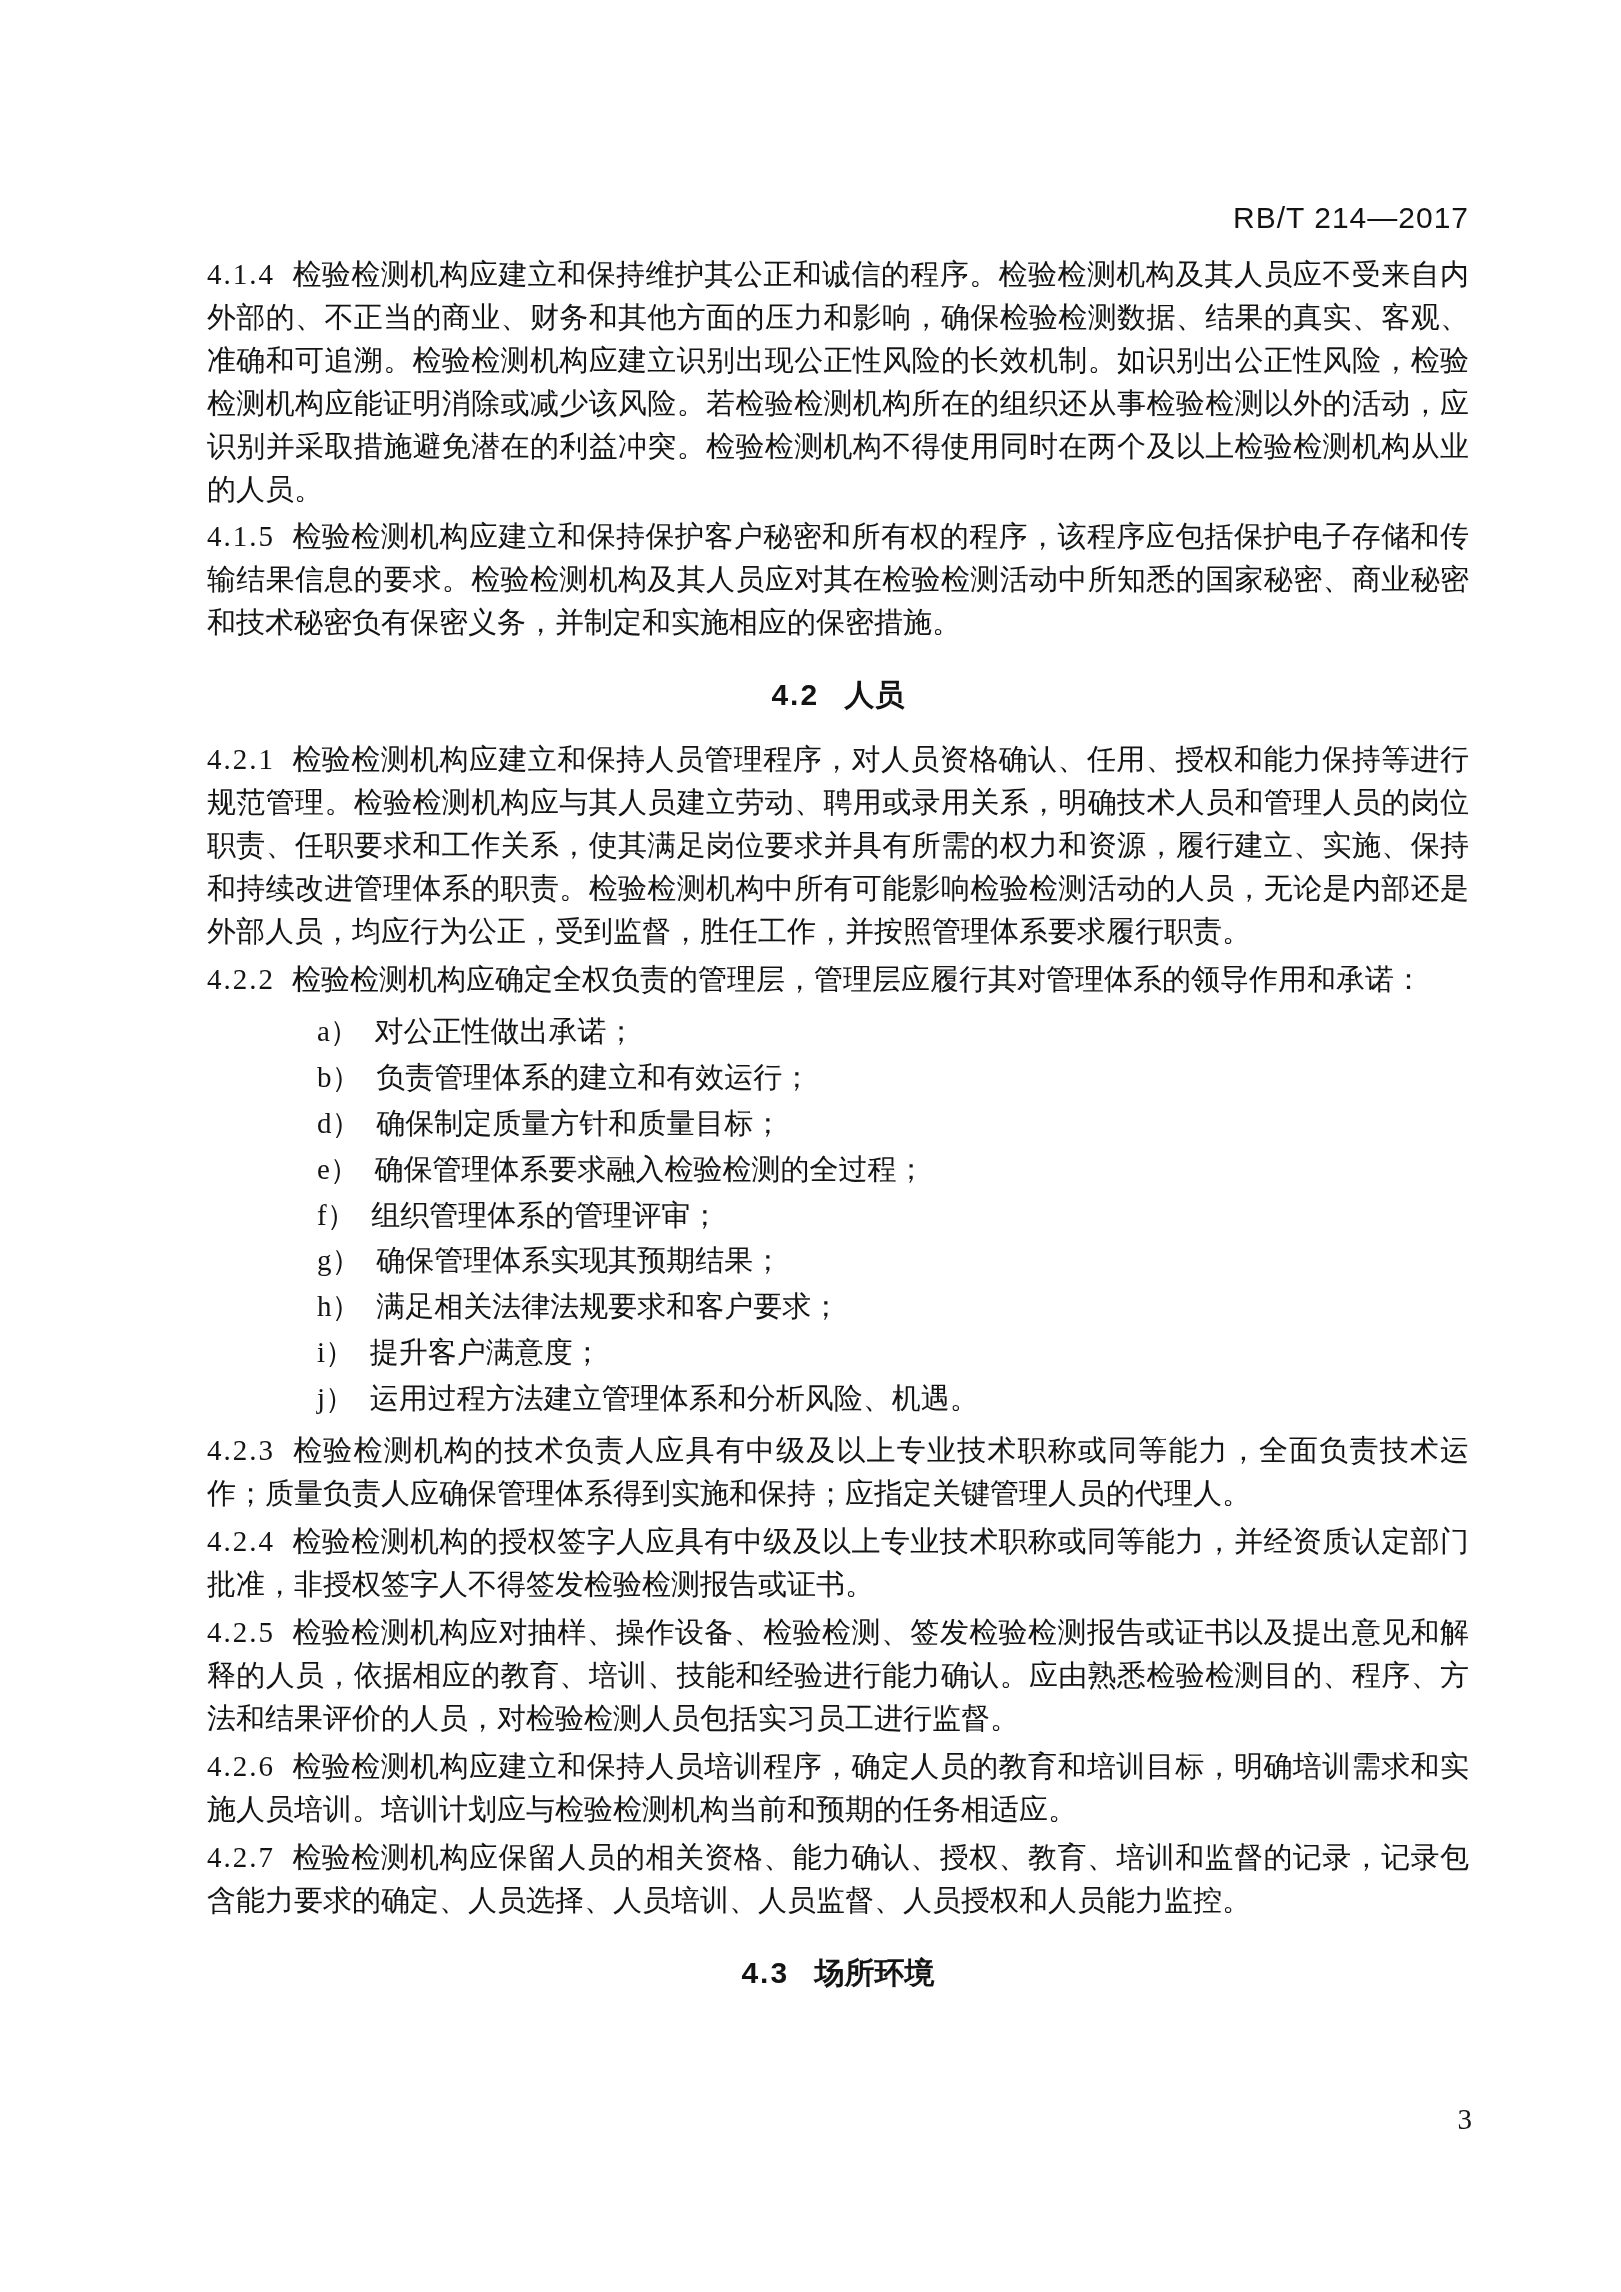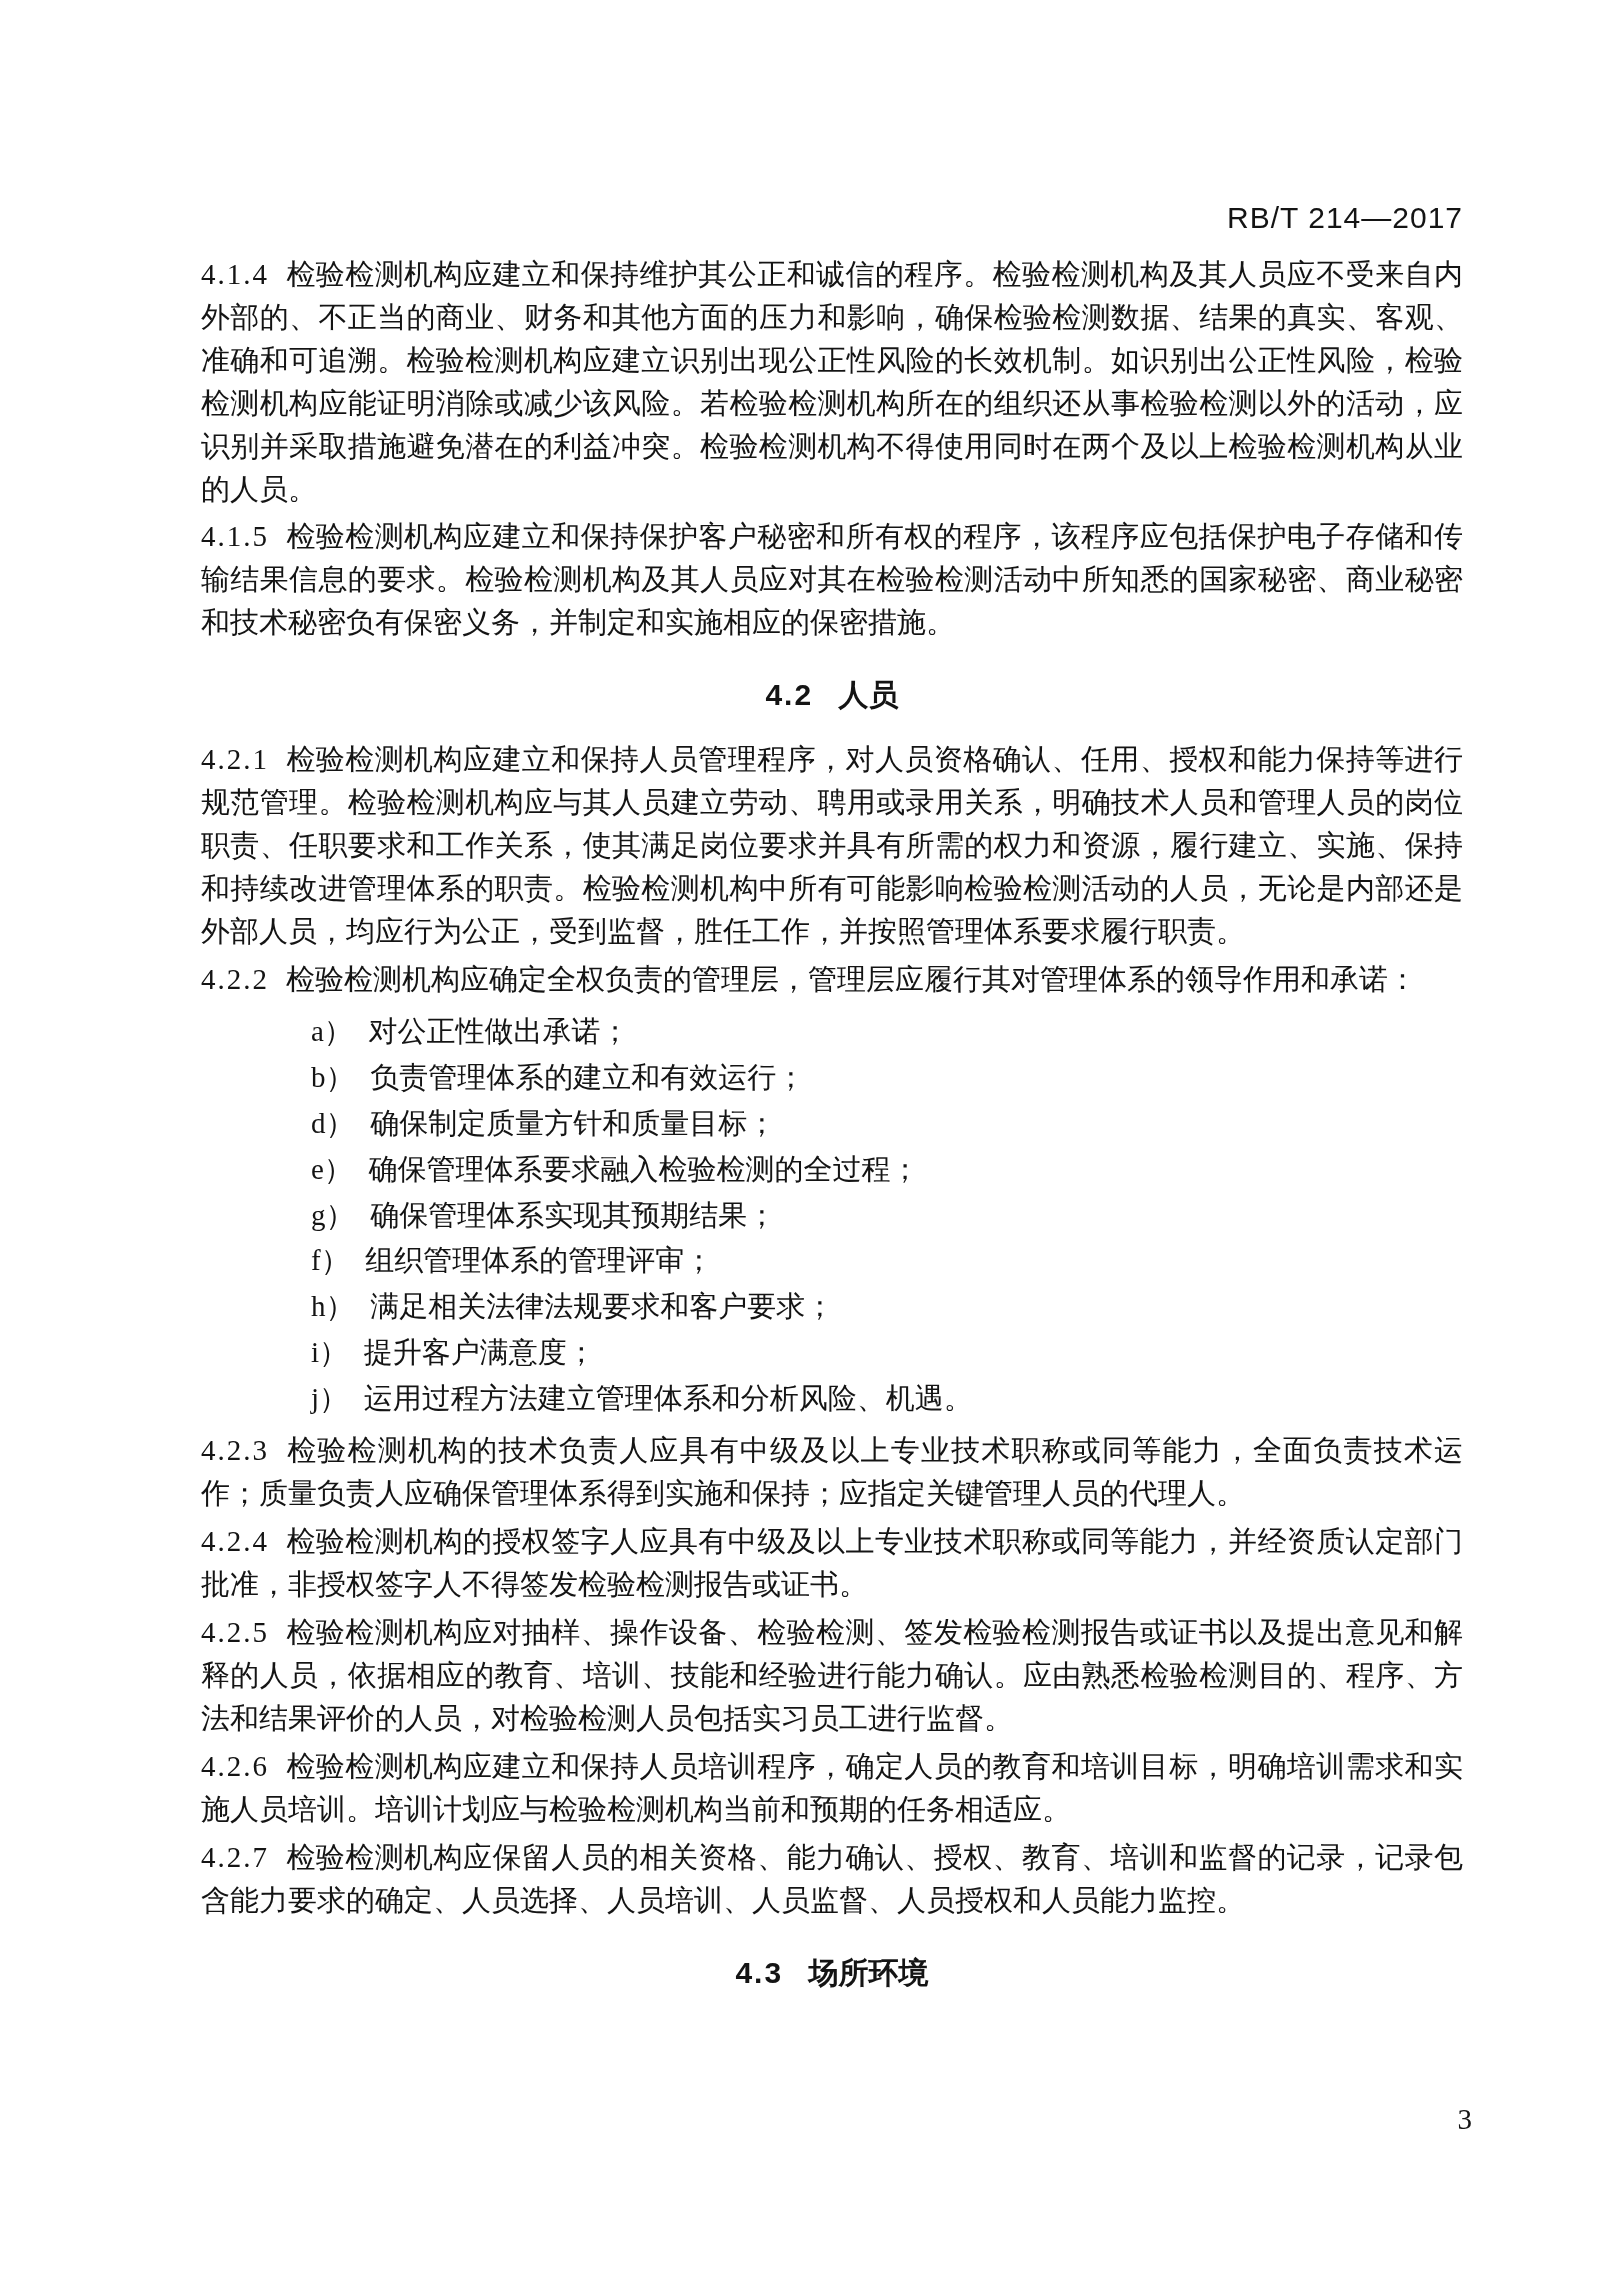--- a/index.html
+++ b/index.html
@@ -6,21 +6,21 @@
   .page{
     position:relative;
     width:1621px;height:2293px;
     background:#ffffff;
     color:#141414;
     font-family:"Liberation Serif", serif;
     overflow:hidden;
   }
   .content{
     position:absolute;
-    left:201px;top:201px;
+    left:207px;top:201px;
     width:1262px;
   }
   .doc-code{
     text-align:right;
     font-family:"Liberation Sans", sans-serif;
     font-size:30px;
     letter-spacing:1px;
     margin:0 0 17.6px 0;
   }
   p.body{
@@ -79,22 +79,22 @@
 
     <p class="body"><span class="num">4.2.1</span><span>检验检测机构应建立和保持人员管理程序，对人员资格确认、任用、授权和能力保持等进行规范管理。检验检测机构应与其人员建立劳动、聘用或录用关系，明确技术人员和管理人员的岗位职责、任职要求和工作关系，使其满足岗位要求并具有所需的权力和资源，履行建立、实施、保持和持续改进管理体系的职责。检验检测机构中所有可能影响检验检测活动的人员，无论是内部还是外部人员，均应行为公正，受到监督，胜任工作，并按照管理体系要求履行职责。</span></p>
 
     <p class="body"><span class="num">4.2.2</span><span>检验检测机构应确定全权负责的管理层，管理层应履行其对管理体系的领导作用和承诺：</span></p>
 
     <ul class="alpha">
       <li><span class="marker">a）</span><span>对公正性做出承诺；</span></li>
       <li><span class="marker">b）</span><span>负责管理体系的建立和有效运行；</span></li>
       <li><span class="marker">d）</span><span>确保制定质量方针和质量目标；</span></li>
       <li><span class="marker">e）</span><span>确保管理体系要求融入检验检测的全过程；</span></li>
+      <li><span class="marker">f）</span><span>组织管理体系的管理评审；</span></li>
       <li><span class="marker">g）</span><span>确保管理体系实现其预期结果；</span></li>
-      <li><span class="marker">f）</span><span>组织管理体系的管理评审；</span></li>
       <li><span class="marker">h）</span><span>满足相关法律法规要求和客户要求；</span></li>
       <li><span class="marker">i）</span><span>提升客户满意度；</span></li>
       <li><span class="marker">j）</span><span>运用过程方法建立管理体系和分析风险、机遇。</span></li>
     </ul>
 
     <p class="body"><span class="num">4.2.3</span><span>检验检测机构的技术负责人应具有中级及以上专业技术职称或同等能力，全面负责技术运作；质量负责人应确保管理体系得到实施和保持；应指定关键管理人员的代理人。</span></p>
 
     <p class="body"><span class="num">4.2.4</span><span>检验检测机构的授权签字人应具有中级及以上专业技术职称或同等能力，并经资质认定部门批准，非授权签字人不得签发检验检测报告或证书。</span></p>
 
     <p class="body"><span class="num">4.2.5</span><span>检验检测机构应对抽样、操作设备、检验检测、签发检验检测报告或证书以及提出意见和解释的人员，依据相应的教育、培训、技能和经验进行能力确认。应由熟悉检验检测目的、程序、方法和结果评价的人员，对检验检测人员包括实习员工进行监督。</span></p>

